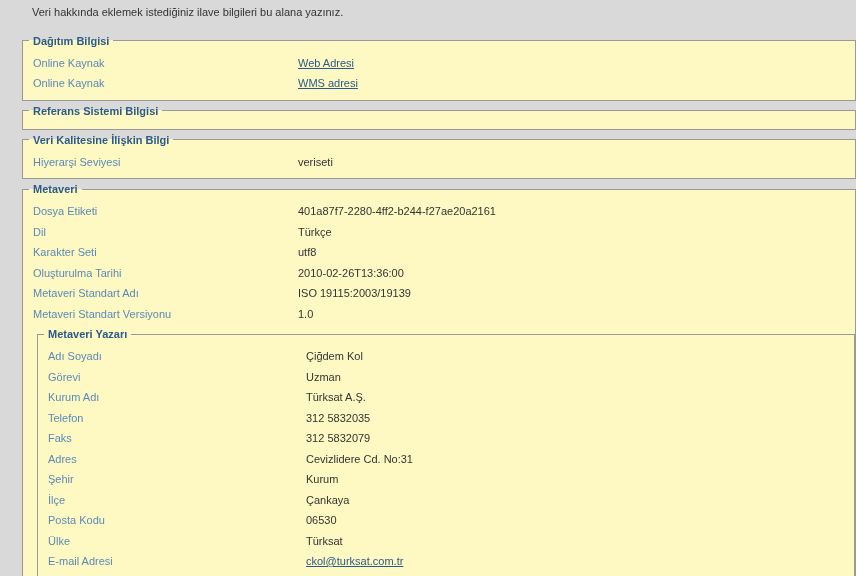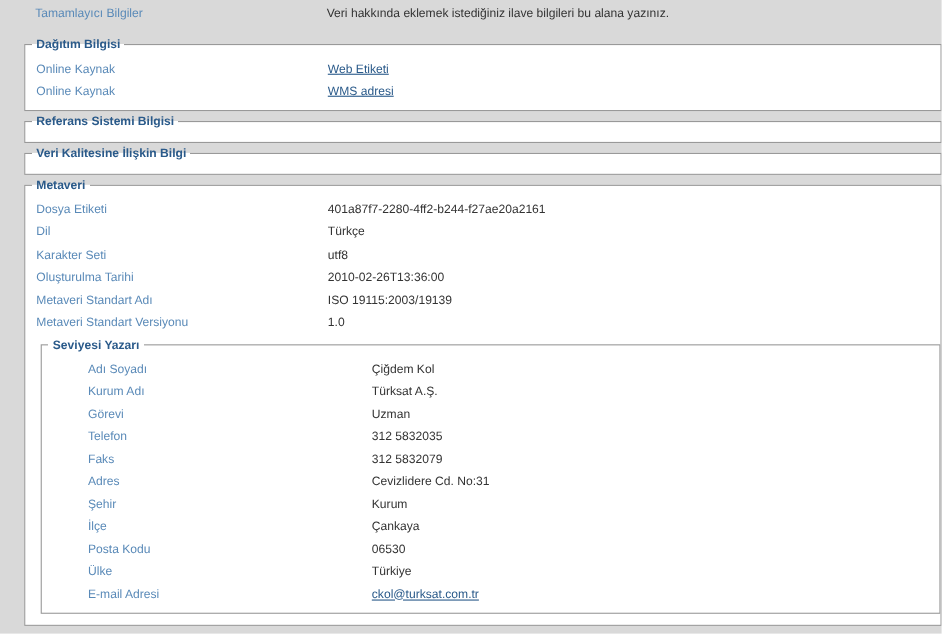--- a/index.html
+++ b/index.html
@@ -7,21 +7,21 @@
     background: #d9d9d9;
     font-family: Verdana, Arial, sans-serif;
     font-size: 11px;
     padding: 0;
     width: 856px;
   }
   fieldset {
     border: 1px solid #999;
     margin: 4px 0 4px 22px;
     padding: 6px 0 6px 0;
-    background: #ffffff;
+    background: #fef9c3;
   }
   legend {
     color: #2a5a8a;
     font-weight: bold;
     font-size: 11px;
     padding: 0 4px;
     margin-left: 6px;
   }
   .row {
     display: flex;
@@ -47,48 +47,51 @@
     padding: 4px 0 10px 32px;
     line-height: 1.5;
   }
   .plainrow .label { width: 265px; flex-shrink:0; }
   .plainrow .value { color:#333;text-align:right; }
   
   .nested {
     margin-left: 14px;
     margin-right: 0;
   }
-  .nested .row .label { width: 258px; margin-left: 32px; }
+  .nested .row .label { width: 258px; }
 </style>
 </head>
 <body>
 
 <div class="plainrow">
-  <span class="label">Tamamlayıcı Bilgiler</span>
   <span class="value">Veri hakkında eklemek istediğiniz ilave bilgileri bu alana yazınız.</span>
 </div>
 
 <fieldset>
   <legend>Dağıtım Bilgisi</legend>
   <div class="row">
     <span class="label">Online Kaynak</span>
-    <a href="#" class="value-link">Web Etiketi</a>
+    <a href="#" class="value-link">Web Adresi</a>
   </div>
   <div class="row">
     <span class="label">Online Kaynak</span>
     <a href="#" class="value-link">WMS adresi</a>
   </div>
 </fieldset>
 
 <fieldset>
   <legend>Referans Sistemi Bilgisi</legend>
 </fieldset>
 
 <fieldset>
   <legend>Veri Kalitesine İlişkin Bilgi</legend>
+  <div class="row">
+    <span class="label">Hiyerarşi Seviyesi</span>
+    <span class="value">veriseti</span>
+  </div>
 </fieldset>
 
 <fieldset>
   <legend>Metaveri</legend>
   <div class="row">
     <span class="label">Dosya Etiketi</span>
     <span class="value">401a87f7-2280-4ff2-b244-f27ae20a2161</span>
   </div>
   <div class="row">
     <span class="label">Dil</span>
@@ -105,32 +108,32 @@
   <div class="row">
     <span class="label">Metaveri Standart Adı</span>
     <span class="value">ISO 19115:2003/19139</span>
   </div>
   <div class="row">
     <span class="label">Metaveri Standart Versiyonu</span>
     <span class="value">1.0</span>
   </div>
 
   <fieldset class="nested">
-    <legend>Seviyesi Yazarı</legend>
+    <legend>Metaveri Yazarı</legend>
     <div class="row">
       <span class="label">Adı Soyadı</span>
       <span class="value">Çiğdem Kol</span>
     </div>
     <div class="row">
+      <span class="label">Görevi</span>
+      <span class="value">Uzman</span>
+    </div>
+    <div class="row">
       <span class="label">Kurum Adı</span>
       <span class="value">Türksat A.Ş.</span>
-    </div>
-    <div class="row">
-      <span class="label">Görevi</span>
-      <span class="value">Uzman</span>
     </div>
     <div class="row">
       <span class="label">Telefon</span>
       <span class="value">312 5832035</span>
     </div>
     <div class="row">
       <span class="label">Faks</span>
       <span class="value">312 5832079</span>
     </div>
     <div class="row">
@@ -144,21 +147,21 @@
     <div class="row">
       <span class="label">İlçe</span>
       <span class="value">Çankaya</span>
     </div>
     <div class="row">
       <span class="label">Posta Kodu</span>
       <span class="value">06530</span>
     </div>
     <div class="row">
       <span class="label">Ülke</span>
-      <span class="value">Türkiye</span>
+      <span class="value">Türksat</span>
     </div>
     <div class="row">
       <span class="label">E-mail Adresi</span>
       <a href="#" class="value-link">ckol@turksat.com.tr</a>
     </div>
 
   </fieldset>
 </fieldset>
 
 </body></html>

